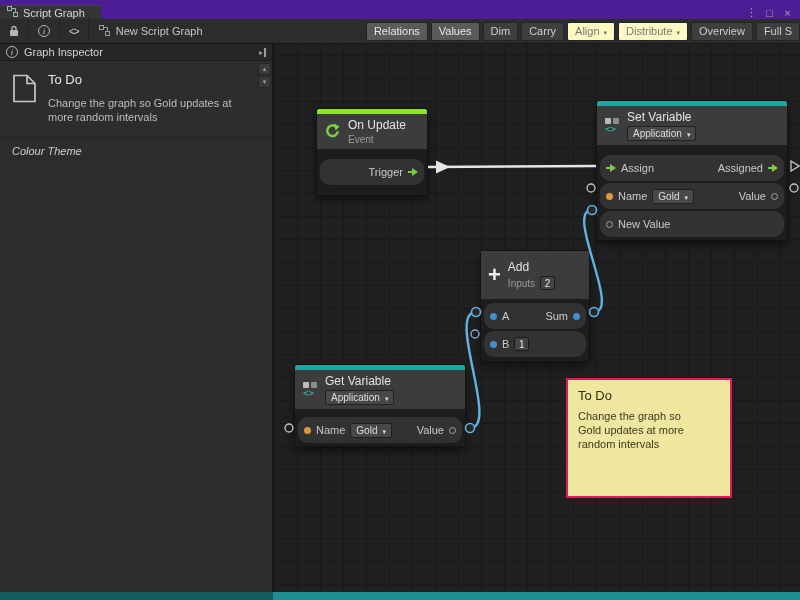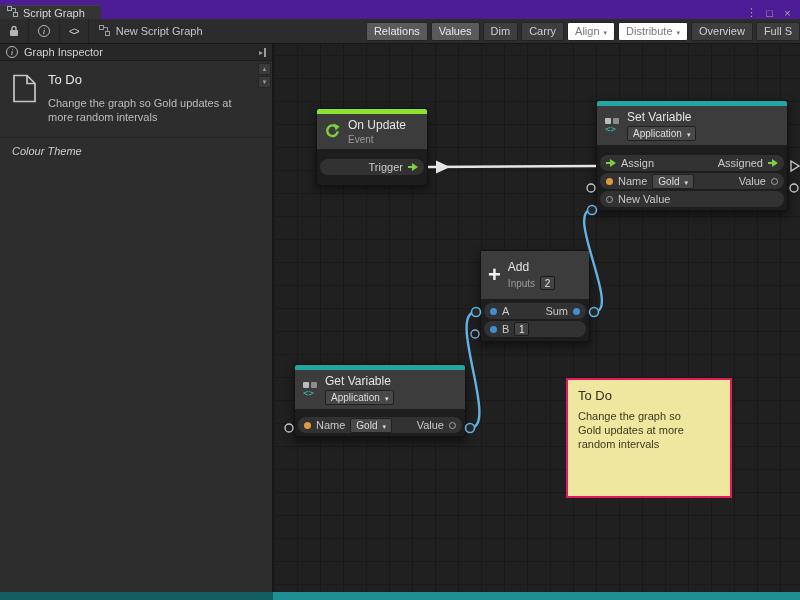--- a/index.html
+++ b/index.html
@@ -18,21 +18,21 @@
   .tseg { display:flex; align-items:center; height:100%; padding:0 9px; border-right:1px solid #222; }
   .icon-circle { display:inline-block; width:12px; height:12px; border:1px solid #b5b5b5; border-radius:50%; font-size:9px; line-height:11px; text-align:center; color:#cfcfcf; font-style:italic; font-family:"Liberation Serif", serif; }
   .code-glyph { font-size:10px; letter-spacing:-1px; color:#cfcfcf; }
   .graphname { display:flex; align-items:center; gap:6px; padding:0 10px; }
   .zoomgroup { display:flex; align-items:center; gap:7px; padding:0 8px; }
   .slider-track { position:relative; width:82px; height:2px; background:#5c5c5c; border-radius:1px; }
   .slider-handle { position:absolute; top:-4px; left:69px; width:10px; height:10px; border-radius:50%; background:#9b9b9b; border:1px solid #2a2a2a; }
   .tb-buttons { margin-left:auto; display:flex; align-items:center; gap:3px; padding-right:0; }
   .tbtn { height:19px; display:flex; align-items:center; gap:4px; padding:0 7px; background:#3e3e3e; border:1px solid #242424; border-radius:2px; color:#cdcdcd; cursor:default; }
   .tbtn.active { background:#5a5a5a; color:#e8e8e8; }
-  .tbtn.disabled { background:#ffffff; color:#787878;text-align:right; }
+  .tbtn.disabled { background:#fef9c3; color:#787878;text-align:right; }
   .caret { font-size:7px; line-height:1; position:relative; top:1px; }
 
   
   .inspector { position:absolute; top:44px; left:0; width:273px; bottom:8px; background:#2d2d2d; border-right:1px solid #141414; }
   .insp-header { height:17px; background:#272727; border-bottom:1px solid #1c1c1c; display:flex; align-items:center; gap:6px; padding:0 6px; font-size:11px; color:#d2d2d2; }
   .dock { margin-left:auto; display:flex; align-items:center; gap:1px; color:#9a9a9a; font-size:8px; }
   .dock .bar { width:2px; height:9px; background:#9a9a9a; display:inline-block; }
   .vscroll { position:absolute; top:19px; right:1px; width:13px; display:flex; flex-direction:column; gap:1px; }
   .scroll-btn { width:13px; height:12px; background:#3a3a3a; border:1px solid #262626; color:#9a9a9a; font-size:6px; display:flex; align-items:center; justify-content:center; }
   .todo-block { position:relative; padding:11px 26px 13px 12px; border-bottom:1px solid #232323; }
@@ -61,21 +61,21 @@
   
   .node { position:absolute; z-index:2; background:#1d1d1d; border:1px solid #121212; border-radius:3px; box-shadow:0 4px 10px rgba(0,0,0,.5); font-size:11px; color:#c9c9c9; }
   .accent { height:5px; border-radius:2px 2px 0 0; }
   .accent.green { background:var(--accent-green,#8ce22e); }
   .accent.teal { background:var(--accent-teal,#23a6a1); }
   .node-head { background:#3c3c3c; padding:4px 7px; display:flex; align-items:center; gap:7px; }
   .head-col { display:flex; flex-direction:column; gap:2px; }
   .node-title { font-size:12px; color:#e4e4e4; }
   .node-sub { font-size:10px; color:#9a9a9a; }
   .node-body { padding:3px; display:flex; flex-direction:column; gap:2px; }
-  .prow { background:#323232; height:16px; display:flex; align-items:center; gap:5px; padding:0 6px; border-radius:10px; }
+  .prow { background:#323232; height:26px; display:flex; align-items:center; gap:5px; padding:0 6px; border-radius:10px; }
   .prow.right { justify-content:flex-end; }
   .spacer { flex:1; }
   .dot { width:7px; height:7px; border-radius:50%; flex:none; }
   .dot.orange { background:var(--port-orange,#de9b3a); }
   .dot.blue { background:var(--port-blue,#3f8fd2); }
   .dot.hollow { border:1.5px solid #a2a2a2; background:transparent; }
   .flowarrow { display:inline-flex; align-items:center; flex:none; }
   .flowarrow::before { content:""; width:4px; height:2px; background:var(--flow-green,#7cd03d); }
   .flowarrow::after { content:""; width:0; height:0; border-left:6px solid var(--flow-green,#7cd03d); border-top:4px solid transparent; border-bottom:4px solid transparent; }
   .ndd { display:inline-flex; align-items:center; gap:5px; background:#484848; border:1px solid #202020; border-radius:2px; padding:1px 5px; font-size:10px; color:#dedede; cursor:default; }

